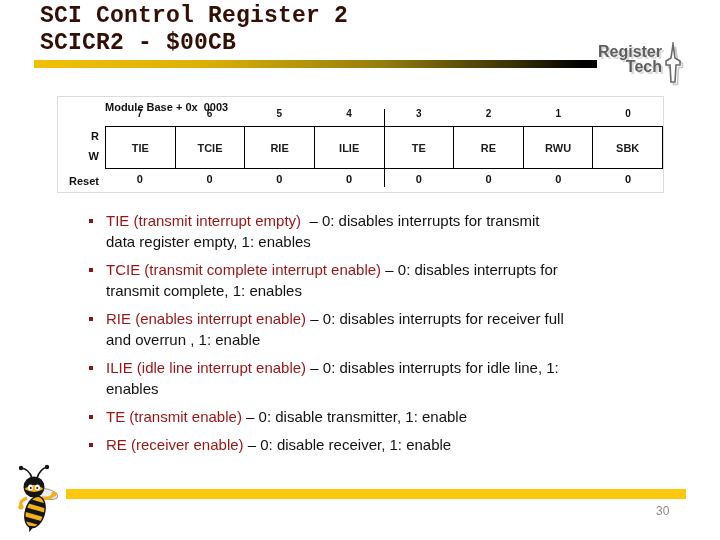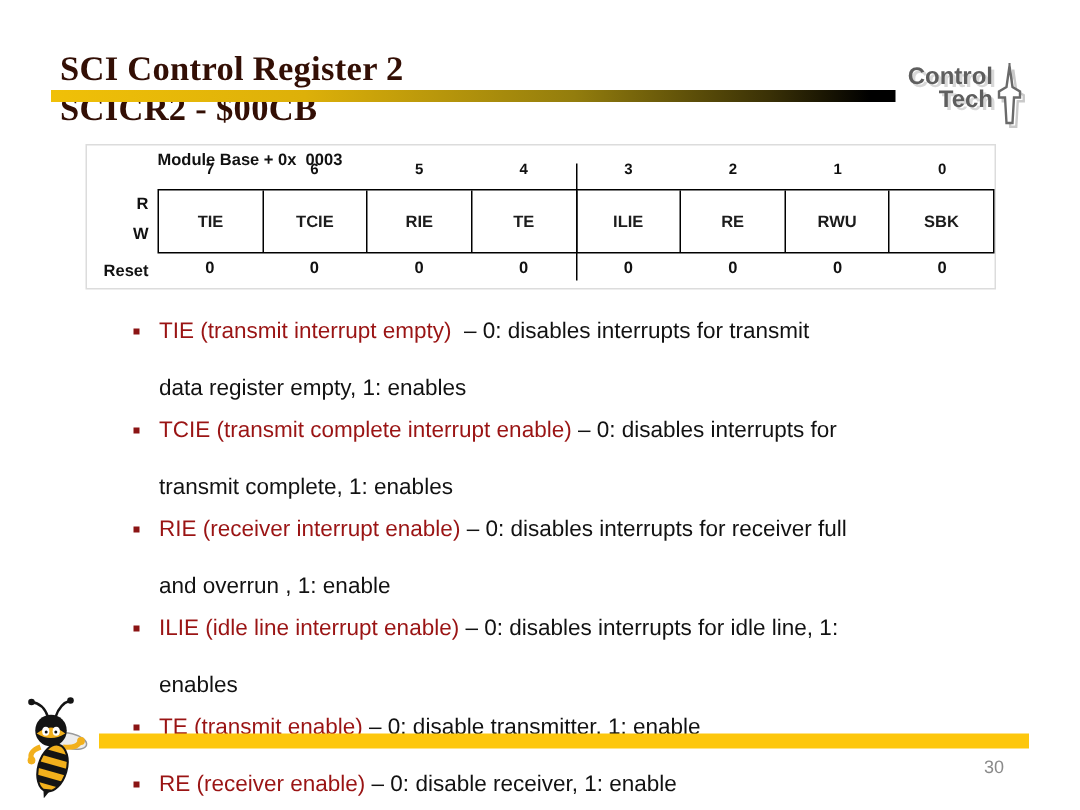--- a/index.html
+++ b/index.html
@@ -6,23 +6,23 @@
   html,body { background:#fff; }
   body { font-family:"Liberation Sans", sans-serif; }
   .slide {
     position:relative; width:720px; height:540px;
     background:#ffffff; overflow:hidden;
   }
 
   
   .title {
     position:absolute; left:40px; top:3px;
-    font-family:Liberation Serif, serif;
+    font-family:Liberation Mono, monospace;
     font-weight:bold; font-size:23px; line-height:27px;
-    color:#330f05; letter-spacing:0.2px;margin-top:29px;
+    color:#330f05; letter-spacing:0.2px;
   }
   .rule {
     position:absolute; left:34px; top:60px; width:563px; height:8px;
     background:linear-gradient(90deg,#f0c008 0%,#ddb009 30%,#937d0d 62%,#3a3106 85%,#000 97%);
   }
   .gt-logo {
     position:absolute; left:584px; top:42px; width:110px; height:48px;
   }
   .gt-logo .gt-text {
     position:absolute; left:0; top:2px; width:78px;
@@ -68,21 +68,21 @@
   }
 
   
   .bullets { position:absolute; left:88px; top:210px; width:572px; list-style:none; }
   .bullets li { position:relative; padding-left:18px; margin-bottom:7px; font-size:15px; line-height:21px; }
   .bullet-marker {
     position:absolute; left:1px; top:9px; width:4px; height:4px; background:#8b1414;
   }
   .b-line1 { white-space:pre; color:#121212; }
   .term { color:#9a1414; }
-  .b-line2 { color:#121212; white-space:pre;margin-top:17px; }
+  .b-line2 { color:#121212; white-space:pre; }
 
   
   .footer-bar {
     position:absolute; left:66px; top:489px; width:620px; height:10px;
     background:#fdc70d;
   }
   .mascot { position:absolute; left:9px; top:463px; }
   .page-number {
     position:absolute; left:656px; top:504px; width:30px;
     font-size:12px; color:#8a8a8a; 
@@ -94,21 +94,21 @@
 <div class="slide">
 
   <div class="title">
     <div>SCI Control Register 2</div>
     <div>SCICR2 - $00CB</div>
   </div>
   <div class="rule"></div>
 
   <div class="gt-logo">
     <div class="gt-text">
-      <div>Control</div>
+      <div>Register</div>
       <div>Tech</div>
     </div>
     <svg class="gt-tower" width="22" height="46" viewBox="0 0 22 46">
       <path d="M9 2 L11 16 L16 19 L16 23 L12 23 L11 40 L7 40 L6 23 L2 23 L2 19 L7 16 Z" fill="none" stroke="#c9c9c9" stroke-width="1.6" transform="translate(2.5,2.5)"></path>
       <path d="M9 2 L11 16 L16 19 L16 23 L12 23 L11 40 L7 40 L6 23 L2 23 L2 19 L7 16 Z" fill="#fff" stroke="#6a6a6a" stroke-width="1.6"></path>
       <line x1="9" y1="2" x2="9" y2="0" stroke="#6a6a6a" stroke-width="1.4"></line>
     </svg>
   </div>
 
   <div class="figure">
@@ -122,22 +122,22 @@
       <div class="rcell">3</div>
       <div class="rcell">2</div>
       <div class="rcell">1</div>
       <div class="rcell">0</div>
     </div>
 
     <div class="reg-box">
       <div class="fcell">TIE</div>
       <div class="fcell">TCIE</div>
       <div class="fcell">RIE</div>
+      <div class="fcell">ILIE</div>
       <div class="fcell">TE</div>
-      <div class="fcell">ILIE</div>
       <div class="fcell">RE</div>
       <div class="fcell">RWU</div>
       <div class="fcell">SBK</div>
     </div>
 
     <div class="reg-row reset-row">
       <div class="rcell">0</div>
       <div class="rcell">0</div>
       <div class="rcell">0</div>
       <div class="rcell">0</div>
@@ -162,21 +162,21 @@
       <div class="b-line1"><span class="term">TIE (transmit interrupt empty)</span><span>  – 0: disables interrupts for transmit</span></div>
       <div class="b-line2">data register empty, 1: enables</div>
     </li>
     <li>
       <span class="bullet-marker"></span>
       <div class="b-line1"><span class="term">TCIE (transmit complete interrupt enable)</span><span> – 0: disables interrupts for</span></div>
       <div class="b-line2">transmit complete, 1: enables</div>
     </li>
     <li>
       <span class="bullet-marker"></span>
-      <div class="b-line1"><span class="term">RIE (receiver interrupt enable)</span><span> – 0: disables interrupts for receiver full</span></div>
+      <div class="b-line1"><span class="term">RIE (enables interrupt enable)</span><span> – 0: disables interrupts for receiver full</span></div>
       <div class="b-line2">and overrun , 1: enable</div>
     </li>
     <li>
       <span class="bullet-marker"></span>
       <div class="b-line1"><span class="term">ILIE (idle line interrupt enable)</span><span> – 0: disables interrupts for idle line, 1:</span></div>
       <div class="b-line2">enables</div>
     </li>
     <li>
       <span class="bullet-marker"></span>
       <div class="b-line1"><span class="term">TE (transmit enable)</span><span> – 0: disable transmitter, 1: enable</span></div>

